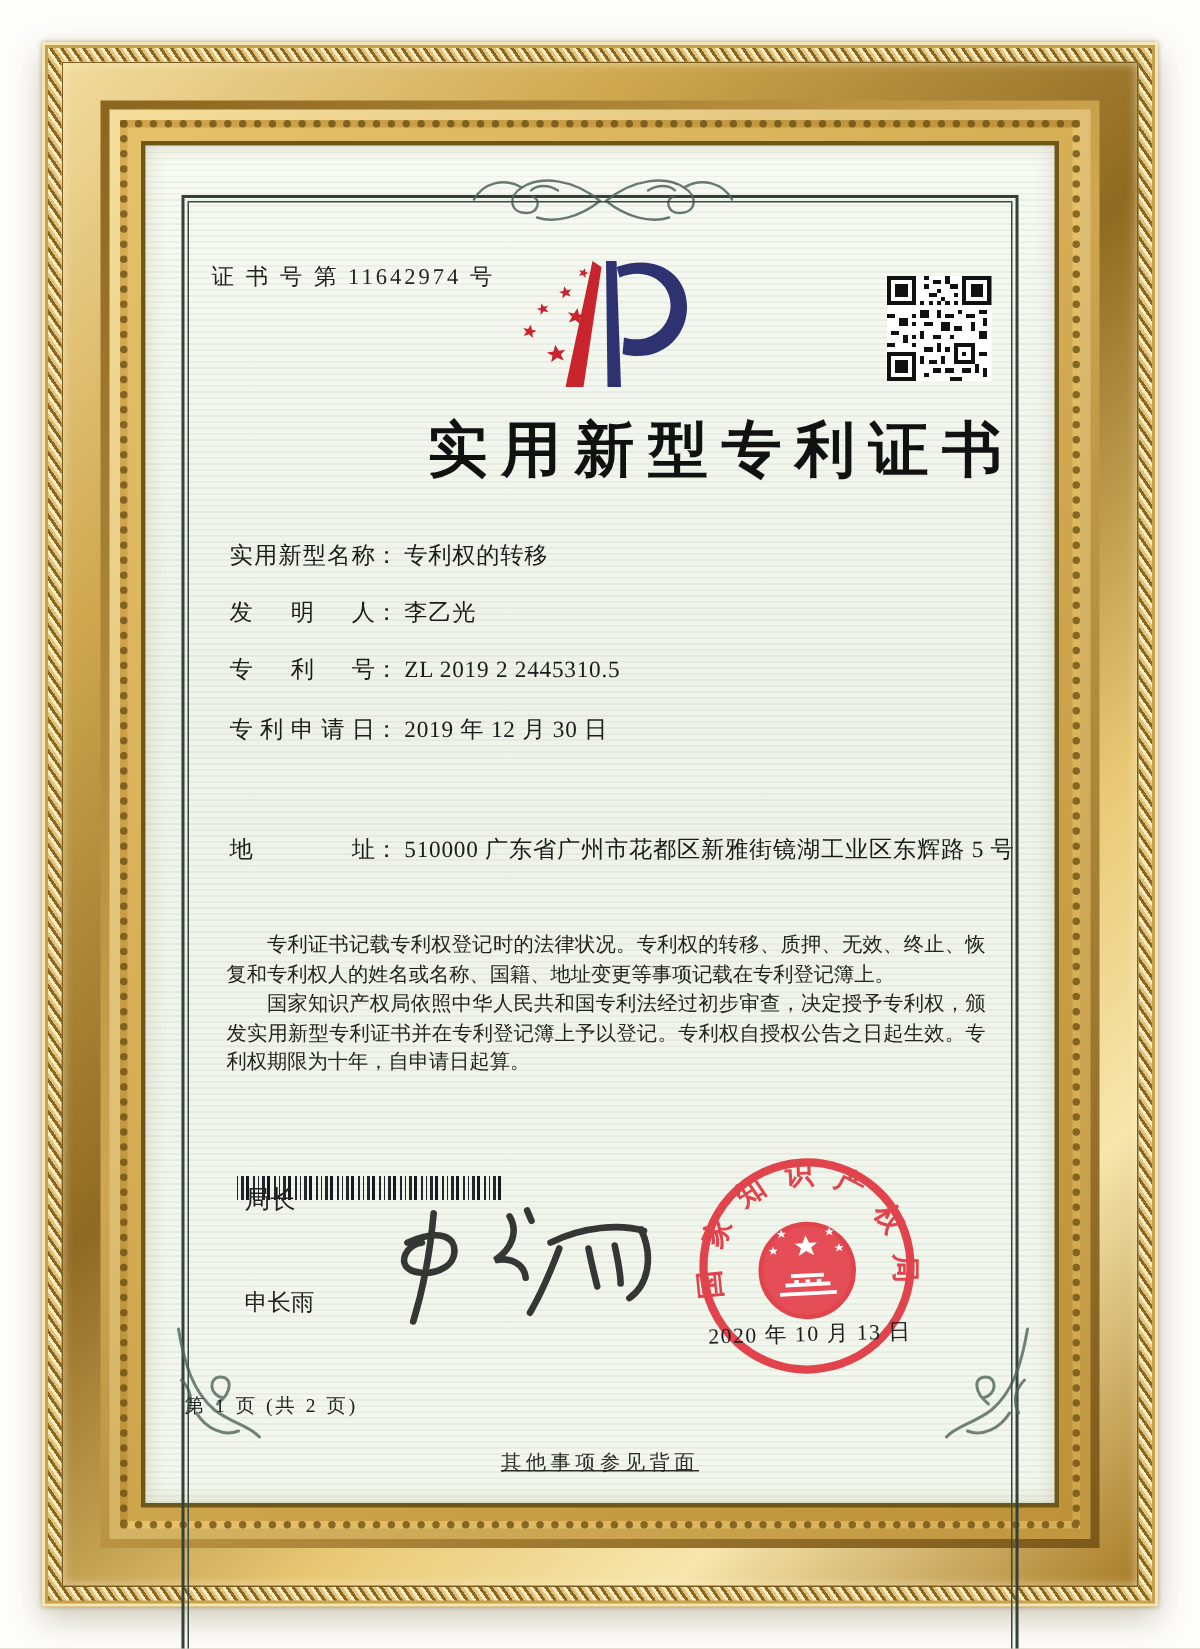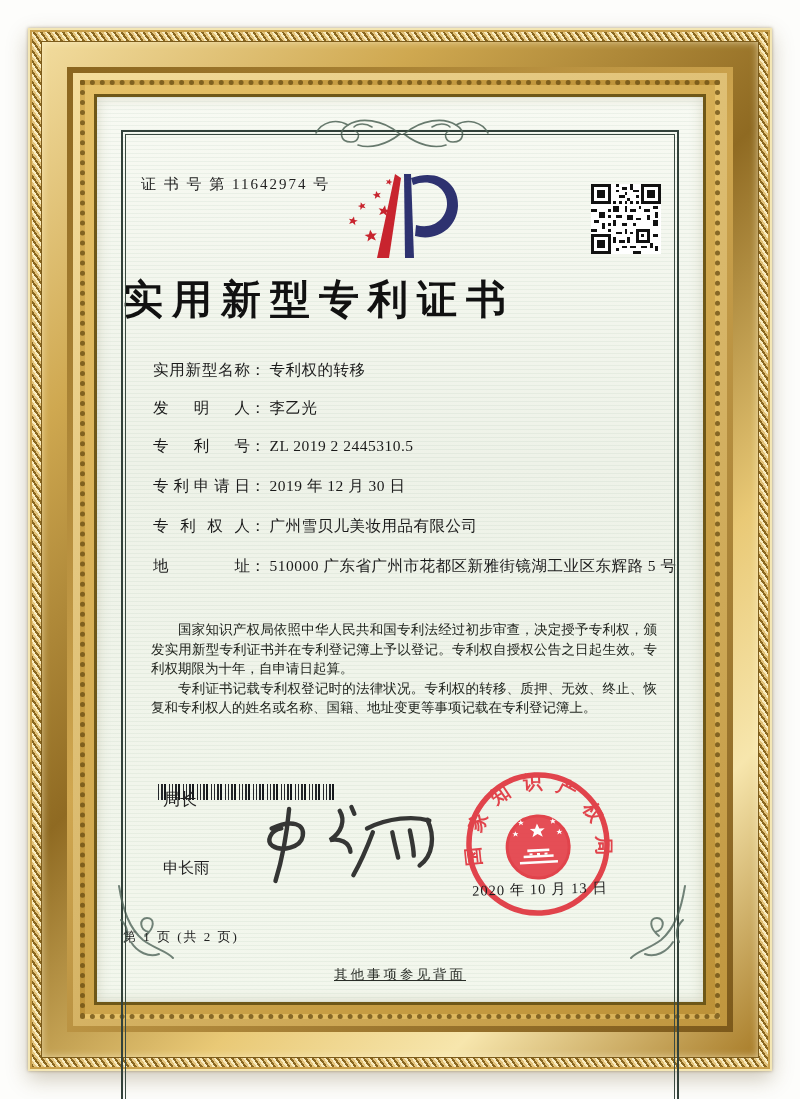--- a/index.html
+++ b/index.html
@@ -31,21 +31,21 @@
   .inner-border::after { content:""; position:absolute; inset:2px; border:1px solid #3a4a41; }
 
   .orn { position:absolute; pointer-events:none; }
 
   
   .cert-no { position:absolute; left:18px; top:43px; font-size:15px; letter-spacing:2px; color:#222; }
 
   .logo { position:absolute; left:212px; top:36px; width:132px; height:99px; }
   .qr   { position:absolute; left:468px; top:52px; width:70px; height:70px; }
 
-  .title { position:absolute; left:0; top:140px; width:100%; text-align:left;
+  .title { position:absolute; left:0; top:140px; width:100%; text-align:right;
            font-size:40px; font-weight:700; letter-spacing:9px; color:#111; }
 
   .row { position:absolute; left:30px; font-size:15.5px; color:#1b1b1b; white-space:nowrap; }
   .lbl { display:inline-block; width:97px; text-align:justify; text-align-last:justify; vertical-align:bottom; }
   .colon { display:inline-block; margin-right:4px; }
   .val { letter-spacing:.5px; }
   .cell2 { position:absolute; left:305px; top:0; white-space:nowrap; }
 
   .paras { position:absolute; left:28px; top:488px; width:506px;
            font-size:13.5px; line-height:19.5px; color:#21251f; text-align:justify; }
@@ -217,30 +217,27 @@
       </div>
       <div class="row" style="top:266px">
         <span class="lbl">发明人</span><span class="colon">：</span><span class="val">李乙光</span>
       </div>
       <div class="row" style="top:304px">
         <span class="lbl">专利号</span><span class="colon">：</span><span class="val">ZL 2019 2 2445310.5</span>
       </div>
       <div class="row" style="top:344px">
         <span class="lbl">专利申请日</span><span class="colon">：</span><span class="val">2019 年 12 月 30 日</span>
       </div>
-      <div class="row" style="top:384px">
-        <span class="lbl">专利权人</span><span class="colon">：</span><span class="val">广州雪贝儿美妆用品有限公司</span>
-      </div>
       <div class="row" style="top:424px">
         <span class="lbl">地址</span><span class="colon">：</span><span class="val">510000 广东省广州市花都区新雅街镜湖工业区东辉路 5 号</span>
       </div>
 
       <div class="paras">
+        <p>专利证书记载专利权登记时的法律状况。专利权的转移、质押、无效、终止、恢复和专利权人的姓名或名称、国籍、地址变更等事项记载在专利登记簿上。</p>
         <p>国家知识产权局依照中华人民共和国专利法经过初步审查，决定授予专利权，颁发实用新型专利证书并在专利登记簿上予以登记。专利权自授权公告之日起生效。专利权期限为十年，自申请日起算。</p>
-        <p>专利证书记载专利权登记时的法律状况。专利权的转移、质押、无效、终止、恢复和专利权人的姓名或名称、国籍、地址变更等事项记载在专利登记簿上。</p>
       </div>
 
       <div class="barcode"></div>
       <div class="signer-title">局长</div>
       <div class="signer-name">申长雨</div>
 
       <svg class="signature" viewBox="0 0 190 92">
         <g stroke="#1c1c1c" fill="none" stroke-width="4.5" stroke-linecap="round" opacity=".88">
           <path d="M34,10 C32,32 28,58 20,84"></path>
           <path d="M16,30 C38,20 50,26 48,38 C46,50 26,54 17,48 C10,43 15,32 26,30"></path>

